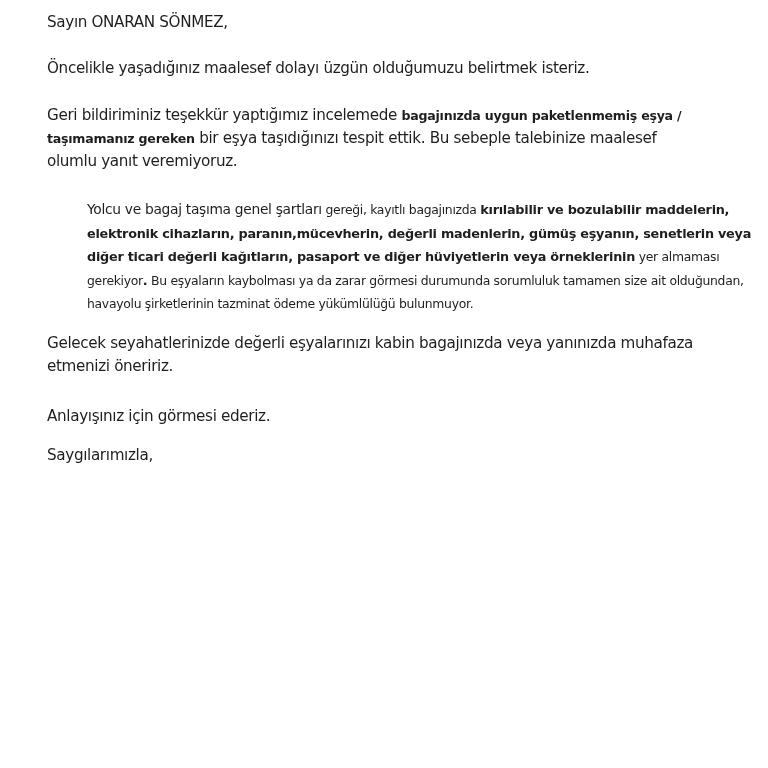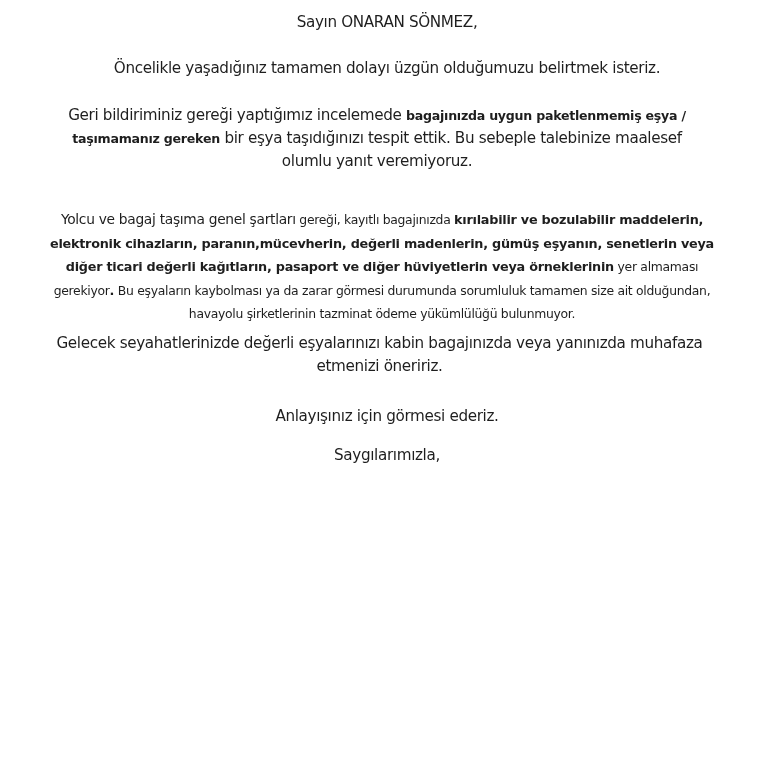--- a/index.html
+++ b/index.html
@@ -23,21 +23,20 @@
     }
     .p {
       position: absolute;
       left: 0;
       width: 680px;
       margin: 0;
       font-size: 15.2px;
       line-height: 23px;
       letter-spacing: -0.35px;
       white-space: normal;
-      text-align: center;
     }
     .p.small {
       font-size: 12.6px;
       line-height: 23.5px;
       letter-spacing: -0.3px;
     }
     .p .b {
       font-weight: bold;
       font-size: 12.6px;
       letter-spacing: -0.25px;
@@ -52,27 +51,27 @@
       font-size: 13.8px;
     }
   </style>
 </head>
 <body>
 
 <div class="letter">
 
   <p class="p" style="top:11px;">Sayın ONARAN SÖNMEZ,</p>
 
-  <p class="p" style="top:57px;">Öncelikle yaşadığınız tamamen dolayı üzgün olduğumuzu belirtmek isteriz.</p>
+  <p class="p" style="top:57px;">Öncelikle yaşadığınız maalesef dolayı üzgün olduğumuzu belirtmek isteriz.</p>
 
   <p class="p" style="top:104px; width:660px;">
-    <span>Geri bildiriminiz gereği yaptığımız incelemede </span><span class="b">bagajınızda uygun paketlenmemiş eşya / taşımamanız gereken</span><span> bir eşya taşıdığınızı tespit ettik. Bu sebeple talebinize maalesef olumlu yanıt veremiyoruz.</span>
+    <span>Geri bildiriminiz teşekkür yaptığımız incelemede </span><span class="b">bagajınızda uygun paketlenmemiş eşya / taşımamanız gereken</span><span> bir eşya taşıdığınızı tespit ettik. Bu sebeple talebinize maalesef olumlu yanıt veremiyoruz.</span>
   </p>
 
-  <p class="p small" style="top:208px; width:670px;">
+  <p class="p small" style="top:198px; width:670px;margin-left:40px;">
     <span class="lead">Yolcu ve bagaj taşıma genel şartları</span><span class="reg"> gereği, kayıtlı bagajınızda </span><span class="b">kırılabilir ve bozulabilir maddelerin, elektronik cihazların, paranın,mücevherin, değerli madenlerin, gümüş eşyanın, senetlerin veya diğer ticari değerli kağıtların, pasaport ve diğer hüviyetlerin veya örneklerinin</span><span class="reg"> yer almaması gerekiyor</span><span class="b">.</span><span class="reg"> Bu eşyaların kaybolması ya da zarar görmesi durumunda sorumluluk tamamen size ait olduğundan, havayolu şirketlerinin tazminat ödeme yükümlülüğü bulunmuyor.</span>
   </p>
 
   <p class="p" style="top:332px; width:665px;">Gelecek seyahatlerinizde değerli eşyalarınızı kabin bagajınızda veya yanınızda muhafaza etmenizi öneririz.</p>
 
   <p class="p" style="top:405px;">Anlayışınız için görmesi ederiz.</p>
 
   <p class="p" style="top:444px;">Saygılarımızla,</p>
 
 </div>

